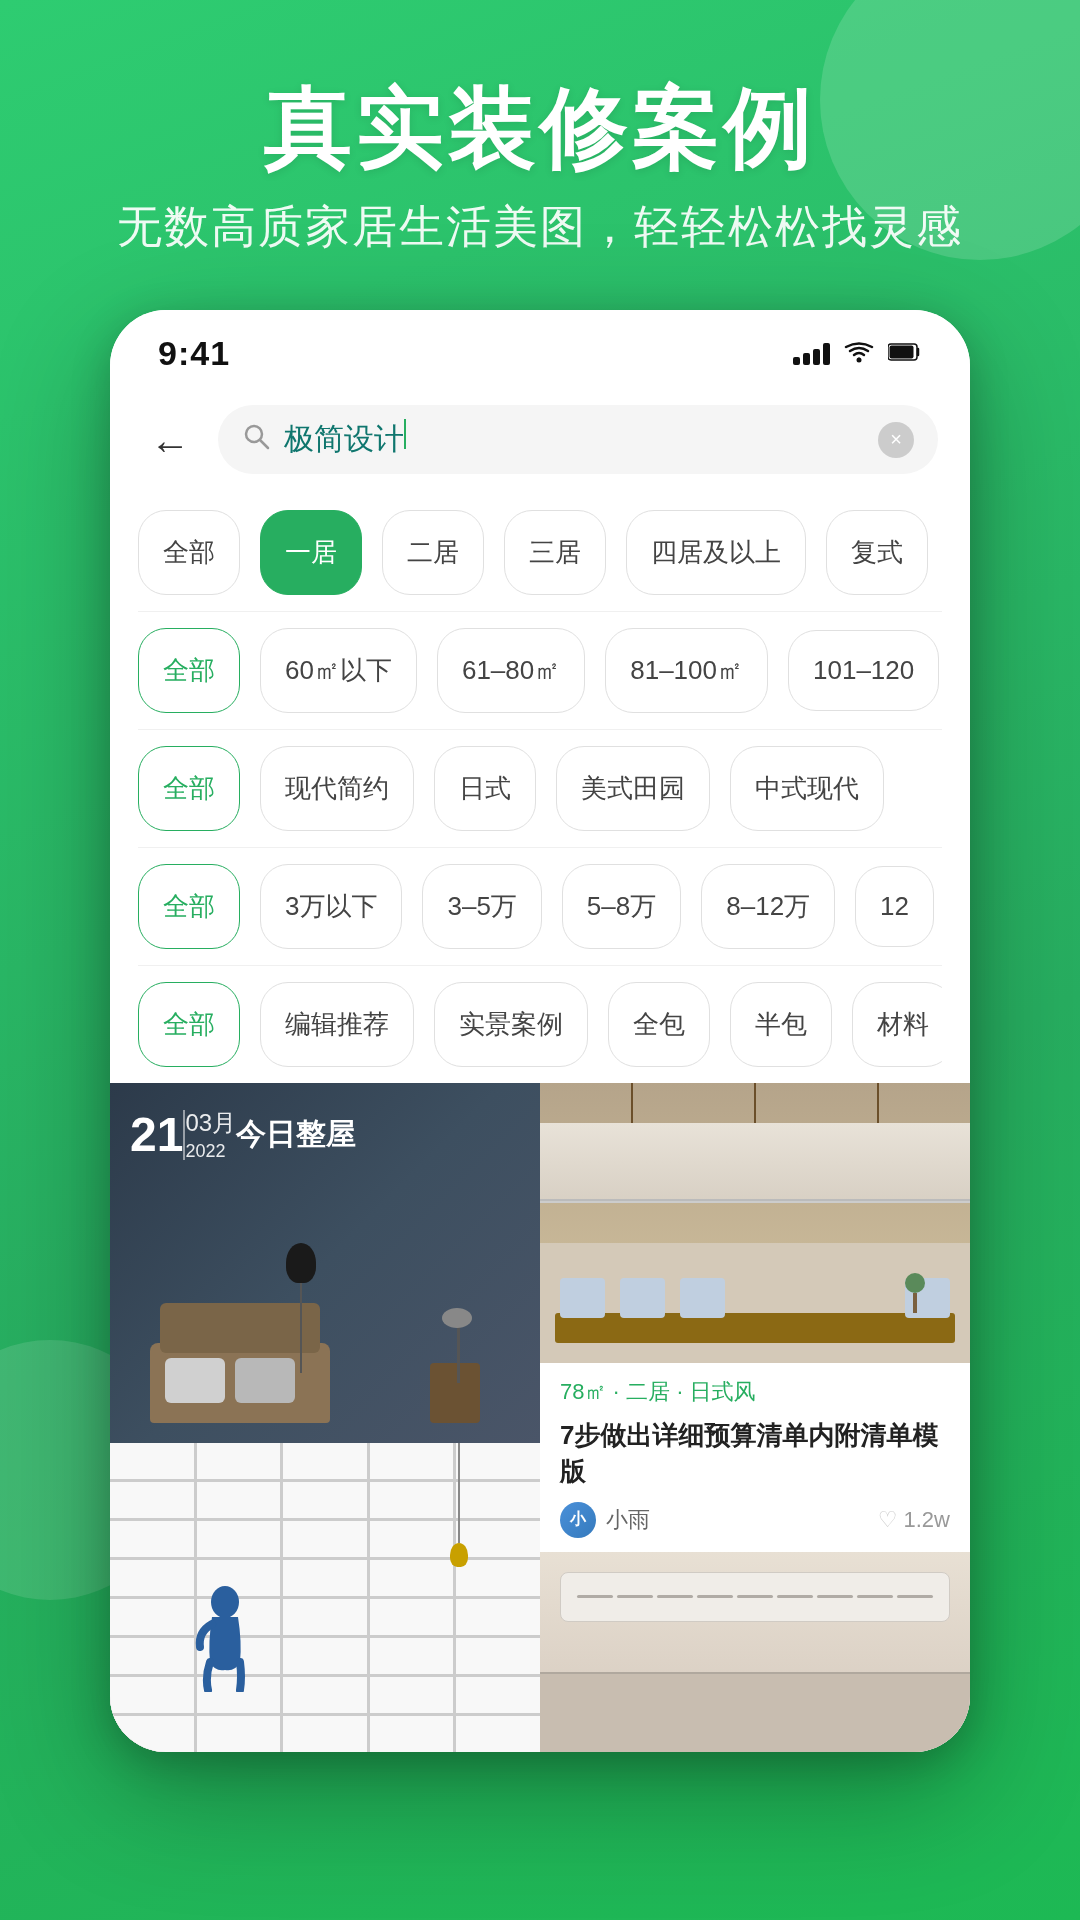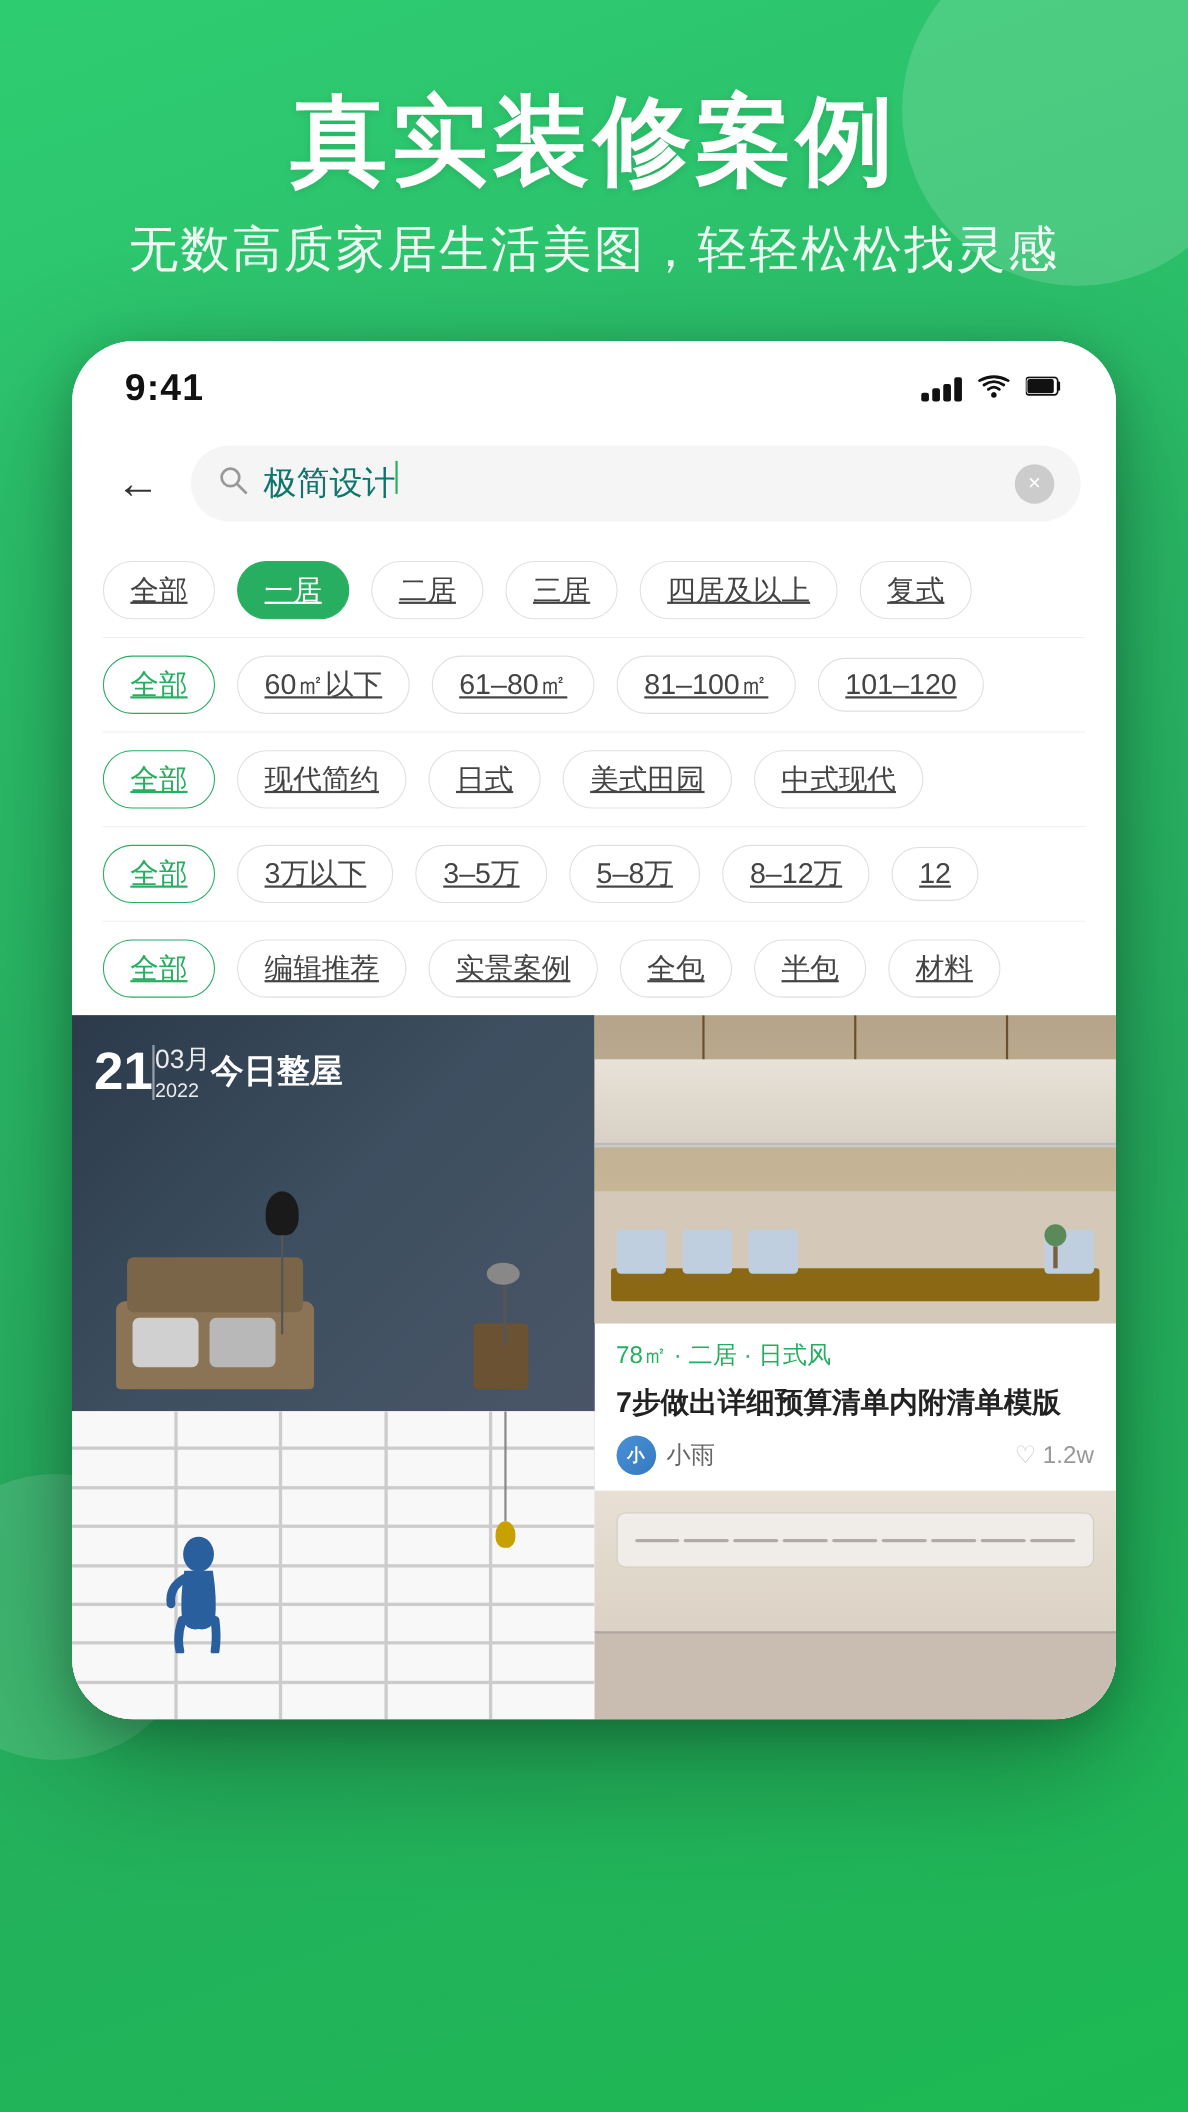--- a/index.html
+++ b/index.html
@@ -59,21 +59,21 @@
       letter-spacing: 2px;
       font-weight: 400;
     }
 
     
     .phone-mockup {
       position: absolute;
       top: 310px;
       left: 50%;
       transform: translateX(-50%);
-      width: 949px;
+      width: 860px;
       background: #ffffff;
       border-radius: 56px;
       box-shadow: 0 40px 120px rgba(0,0,0,0.3), 0 10px 40px rgba(0,0,0,0.2);
       overflow: hidden;
       z-index: 10;
     }
 
     
     .status-bar {
       display: flex;
@@ -178,29 +178,28 @@
       padding: 16px 0;
       gap: 20px;
       border-bottom: 1px solid #f0f0f0;
       overflow: hidden;
     }
     .filter-row:last-child {
       border-bottom: none;
     }
 
     .filter-chip {
-      padding: 8px 24px;
+      padding: 24px 24px;
       border-radius: 28px;
       font-size: 26px;
       color: #444;
       cursor: pointer;
       white-space: nowrap;
       border: 1.5px solid #e0e0e0;
       background: #fff;
-      text-decoration: underline;
     }
 
     .filter-chip.active {
       border-color: #27ae60;
       color: #27ae60;
       background: #fff;
     }
 
     .filter-chip.selected {
       background: #27ae60;

